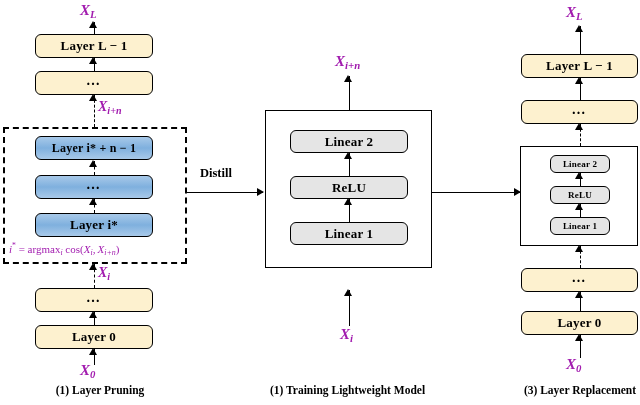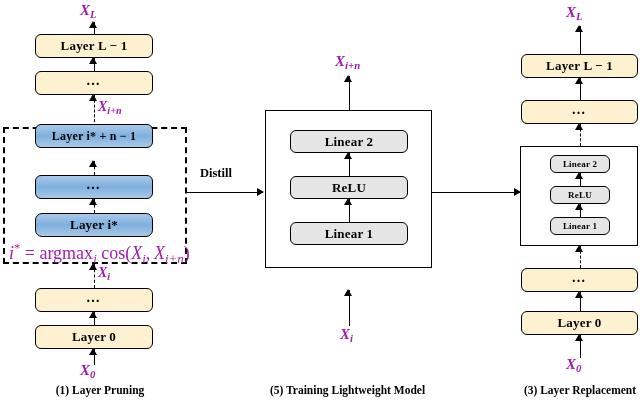--- a/index.html
+++ b/index.html
@@ -80,21 +80,21 @@
   
   .lbl{
     position:absolute;
     white-space:nowrap;
     color:#a21caf;
   }
   .mathvar{font-family:"Liberation Serif",serif;font-weight:bold;font-style:italic;}
   .mathvar .sub{font-size:.72em;vertical-align:-0.28em;font-style:italic;}
   .formula{
     font-family:"Liberation Serif",serif;
-    font-size:18px;
+    font-size:11px;
     font-style:normal;
     white-space:nowrap;
   }
   .formula i{font-style:italic;}
   .formula .sub{font-size:.72em;vertical-align:-0.28em;font-style:italic;}
   .arrowlabel{
     position:absolute;
     font-family:"Liberation Serif",serif;
     font-weight:bold;
     font-size:12.5px;
@@ -140,37 +140,37 @@
     <div class="varrow dashed" style="left:93.5px;top:95px;height:32px;">
       <div class="shaft"></div>
         <div class="head"></div>
     </div>
     <div class="lbl mathvar" style="left:98px;top:99px;font-size:14px;">
       X<span class="sub">i+n</span>
     </div>
 
     <div class="dashbox" style="left:3px;top:127px;width:184px;height:137px;"></div>
 
-    <div class="box blue" style="left:35px;top:124px;width:118px;height:24px;font-size:12px;">
+    <div class="box blue" style="left:35px;top:136px;width:118px;height:24px;font-size:12px;">
       <span>Layer i* + n − 1</span>
     </div>
     <div class="varrow dashed" style="left:93.5px;top:161px;height:14px;">
       <div class="shaft"></div>
         <div class="head"></div>
     </div>
 
     <div class="box blue dots" style="left:35px;top:175px;width:118px;height:24px;">
       <span>…</span>
     </div>
     <div class="varrow dashed" style="left:93.5px;top:199px;height:14px;">
       <div class="shaft"></div>
         <div class="head"></div>
     </div>
 
-    <div class="box blue" style="left:35px;top:213px;width:118px;height:24px;font-size:13px;border-radius:7px;">
+    <div class="box blue" style="left:35px;top:213px;width:118px;height:24px;font-size:13px;">
       <span>Layer i*</span>
     </div>
 
     <div class="lbl formula" style="left:9px;top:241px;">
       <i>i</i><sup style="font-size:.7em">*</sup> = argmax<span class="sub">i</span>&nbsp;cos(<i>X</i><span class="sub">i</span>, <i>X</i><span class="sub">i+n</span>)
     </div>
 
     <div class="varrow dashed" style="left:93.5px;top:264px;height:24px;">
       <div class="shaft"></div>
         <div class="head"></div>
@@ -240,21 +240,21 @@
     </div>
 
     <div class="varrow" style="left:108.5px;top:290px;height:36px;">
       <div class="shaft"></div>
         <div class="head"></div>
     </div>
     <div class="lbl mathvar" style="left:100px;top:326px;font-size:15px;">
       X<span class="sub">i</span>
     </div>
 
-    <div class="caption" style="left:-5px;top:384px;width:225px;">(5) Training Lightweight Model</div>
+    <div class="caption" style="left:-5px;top:384px;width:225px;">(1) Training Lightweight Model</div>
   </div>
 
   <div class="harrow" style="left:432px;top:192px;width:88px;">
     <div class="shaft"></div>
       <div class="head"></div>
   </div>
 
   <div class="abs" style="left:470px;top:0;width:170px;height:405px;">
 
     <div class="lbl mathvar" style="left:96px;top:4px;font-size:15px;">

